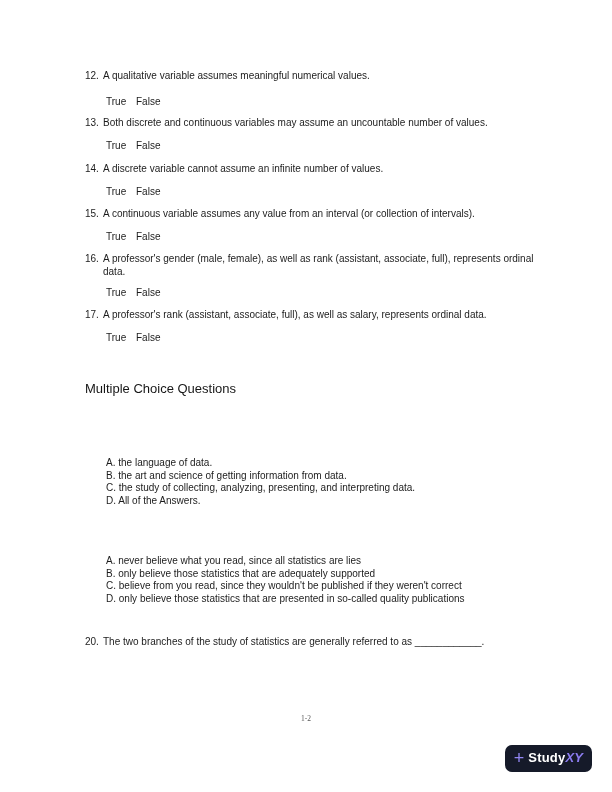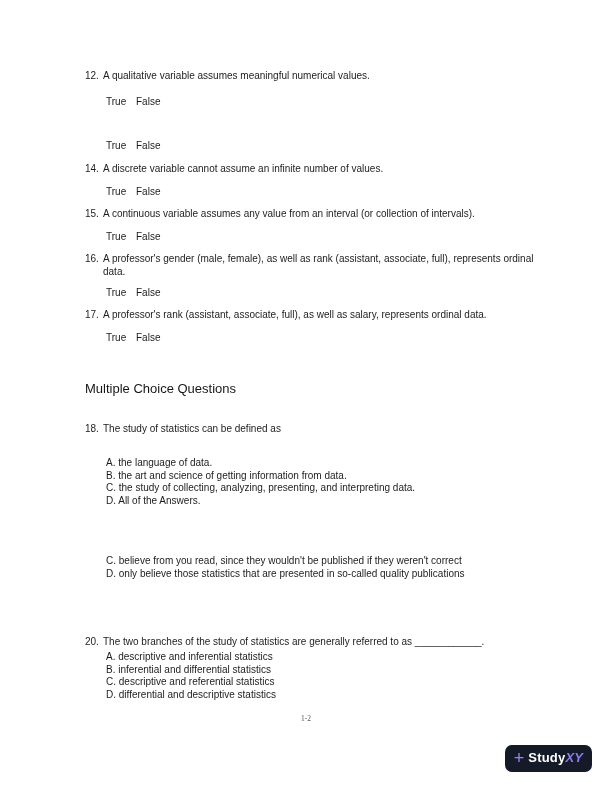--- a/index.html
+++ b/index.html
@@ -49,20 +49,24 @@
 
   <div class="q" style="top:70px">
     <span class="qnum">12.</span>
     <span class="qtext">A qualitative variable assumes meaningful numerical values.</span>
   </div>
   <div class="tf" style="top:96px">
     <span class="tf-opt">True</span>
     <span class="tf-opt">False</span>
   </div>
 
+  <div class="q" style="top:117px">
+    <span class="qnum">13.</span>
+    <span class="qtext">Both discrete and continuous variables may assume an uncountable number of values.</span>
+  </div>
   <div class="tf" style="top:140px">
     <span class="tf-opt">True</span>
     <span class="tf-opt">False</span>
   </div>
 
   <div class="q" style="top:163px">
     <span class="qnum">14.</span>
     <span class="qtext">A discrete variable cannot assume an infinite number of values.</span>
   </div>
   <div class="tf" style="top:186px">
@@ -93,45 +97,37 @@
     <span class="qnum">17.</span>
     <span class="qtext">A professor's rank (assistant, associate, full), as well as salary, represents ordinal data.</span>
   </div>
   <div class="tf" style="top:332px">
     <span class="tf-opt">True</span>
     <span class="tf-opt">False</span>
   </div>
 
   <div class="heading" style="top:383px">Multiple Choice Questions</div>
 
-  <div class="q" style="top:423px">
-    <span class="qnum">18.</span>
-    <span class="qtext">The study of statistics can be defined as</span>
-  </div>
   <div class="opts" style="top:457px">
     <div class="opt">A. the language of data.</div>
     <div class="opt">B. the art and science of getting information from data.</div>
     <div class="opt">C. the study of collecting, analyzing, presenting, and interpreting data.</div>
     <div class="opt">D. All of the Answers.</div>
   </div>
 
   <div class="opts" style="top:555px">
+    <div class="opt">A. never believe what you read, since all statistics are lies</div>
+    <div class="opt">B. only believe those statistics that are adequately supported</div>
     <div class="opt">C. believe from you read, since they wouldn't be published if they weren't correct</div>
     <div class="opt">D. only believe those statistics that are presented in so-called quality publications</div>
   </div>
 
   <div class="q" style="top:636px">
     <span class="qnum">20.</span>
     <span class="qtext">The two branches of the study of statistics are generally referred to as ____________.</span>
-  </div>
-  <div class="opts" style="top:651px">
-    <div class="opt">A. descriptive and inferential statistics</div>
-    <div class="opt">B. inferential and differential statistics</div>
-    <div class="opt">C. descriptive and referential statistics</div>
-    <div class="opt">D. differential and descriptive statistics</div>
   </div>
 
   <div class="footer" style="top:714px">1-2</div>
 
   <div class="logo" id="brand-badge" style="background: rgb(21, 26, 41);">
     <span class="logo-plus" id="brand-plus" style="color: rgb(145, 134, 242);">+</span>
     <span class="logo-name"><span>Study</span><span id="brand-accent" style="color: rgb(139, 124, 240); font-style: italic;">XY</span></span>
   </div>
 
 </div>

